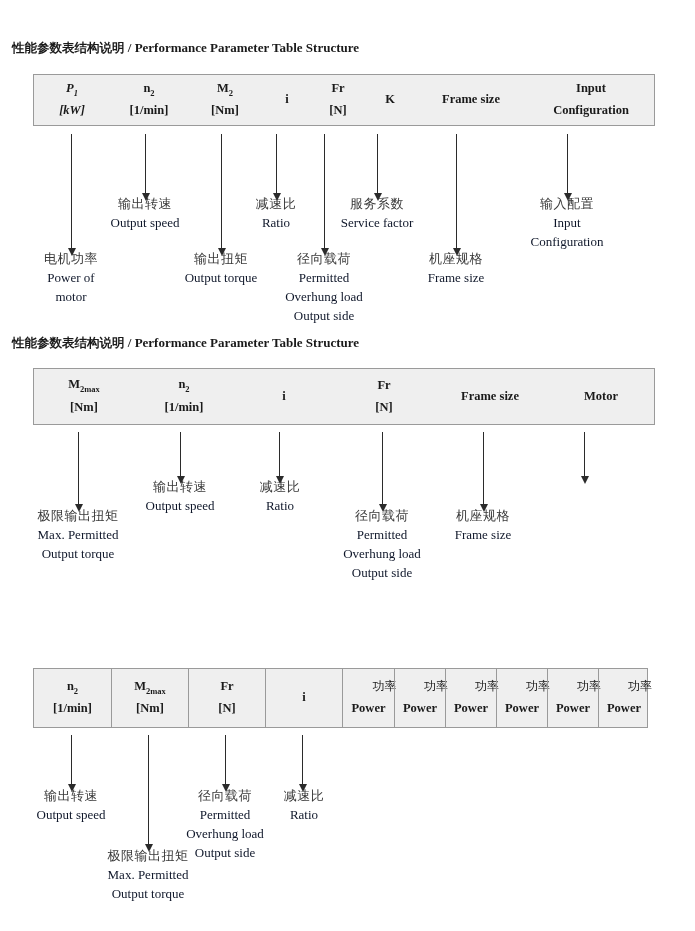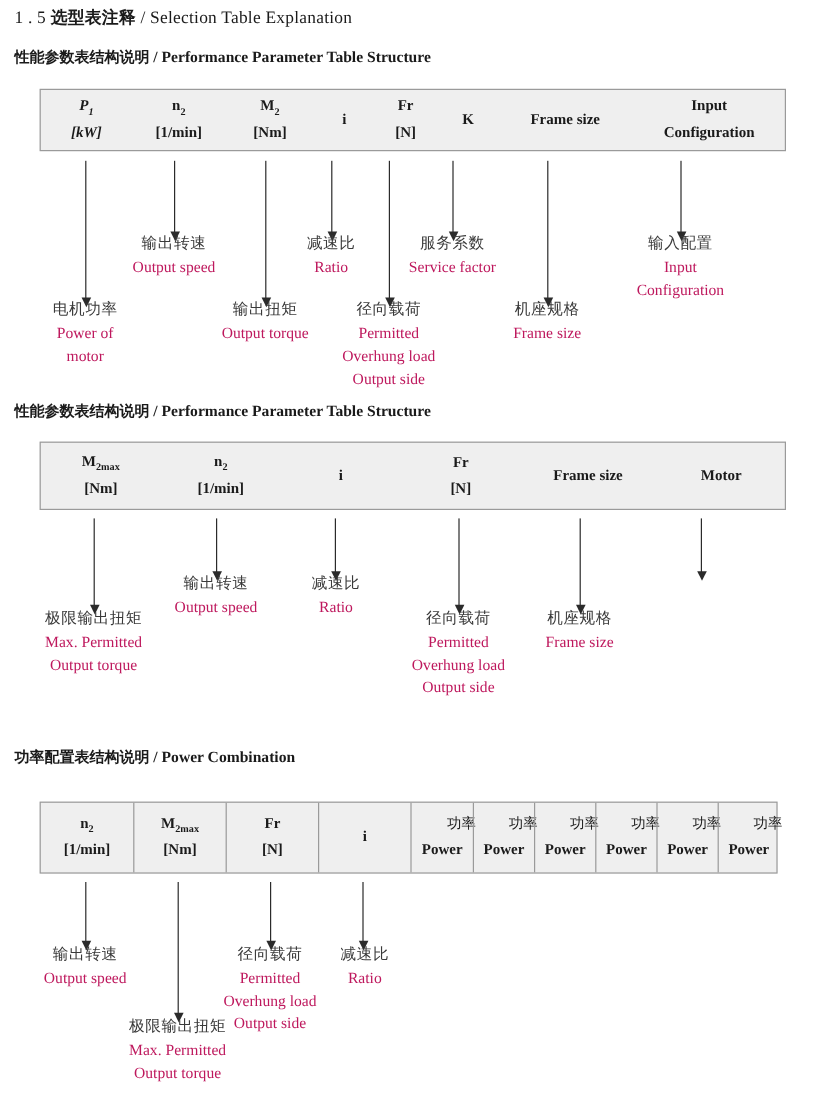--- a/index.html
+++ b/index.html
@@ -118,34 +118,28 @@
   .note .cn {
     display: block;
     font-family: "DejaVu Sans", sans-serif;
     font-size: 13px;
     color: #3a3a3a;
     letter-spacing: 0.5px;
   }
   .note .en {
     display: block;
     font-size: 13px;
-    color: #be185d;
+    color: #0f172a;
   }
 </style>
 </head>
 <body>
 
 <div class="page">
 
-  <div class="doc-title">
-    <span class="en">1 . 5</span>
-    <span class="cn">选型表注释</span>
-    <span class="sep">/</span>
-    <span class="en">Selection Table Explanation</span>
-  </div>
 
   <div class="sec-heading" style="left:12px; top:40px;">
     <span class="cn">性能参数表结构说明</span>
     <span class="en">/</span>
     <span class="en">Performance Parameter Table Structure</span>
   </div>
 
   <div class="hdr-table" id="t1" style="left:33px; top:74px; width:622px; height:52px;">
       <div class="hdr-cell" style="width: 76px; flex: 0 0 76px; font-style: italic;">
         <span class="ln">P<span class="sub">1</span></span>
@@ -290,25 +284,20 @@
     <span class="en">Overhung load</span>
     <span class="en">Output side</span>
   </div>
 
   <div class="note" style="left:433px; top:507px; width:100px;">
     <span class="cn">机座规格</span>
     <span class="en">Frame size</span>
   </div>
 
 
-  <div class="sec-heading" style="left:12px; top:623px;">
-    <span class="cn">功率配置表结构说明</span>
-    <span class="en">/</span>
-    <span class="en">Power Combination</span>
-  </div>
 
   <div class="hdr-table" id="t3" style="left:33px; top:668px; width:615px; height:60px;">
       <div class="hdr-cell divided" style="width: 77px; flex: 0 0 77px;">
         <span class="ln">n<span class="sub">2</span></span>
         <span class="ln unit">[1/min]</span>
       </div>
       <div class="hdr-cell divided" style="width: 77px; flex: 0 0 77px;">
         <span class="ln">M<span class="sub">2max</span></span>
         <span class="ln unit">[Nm]</span>
       </div>

